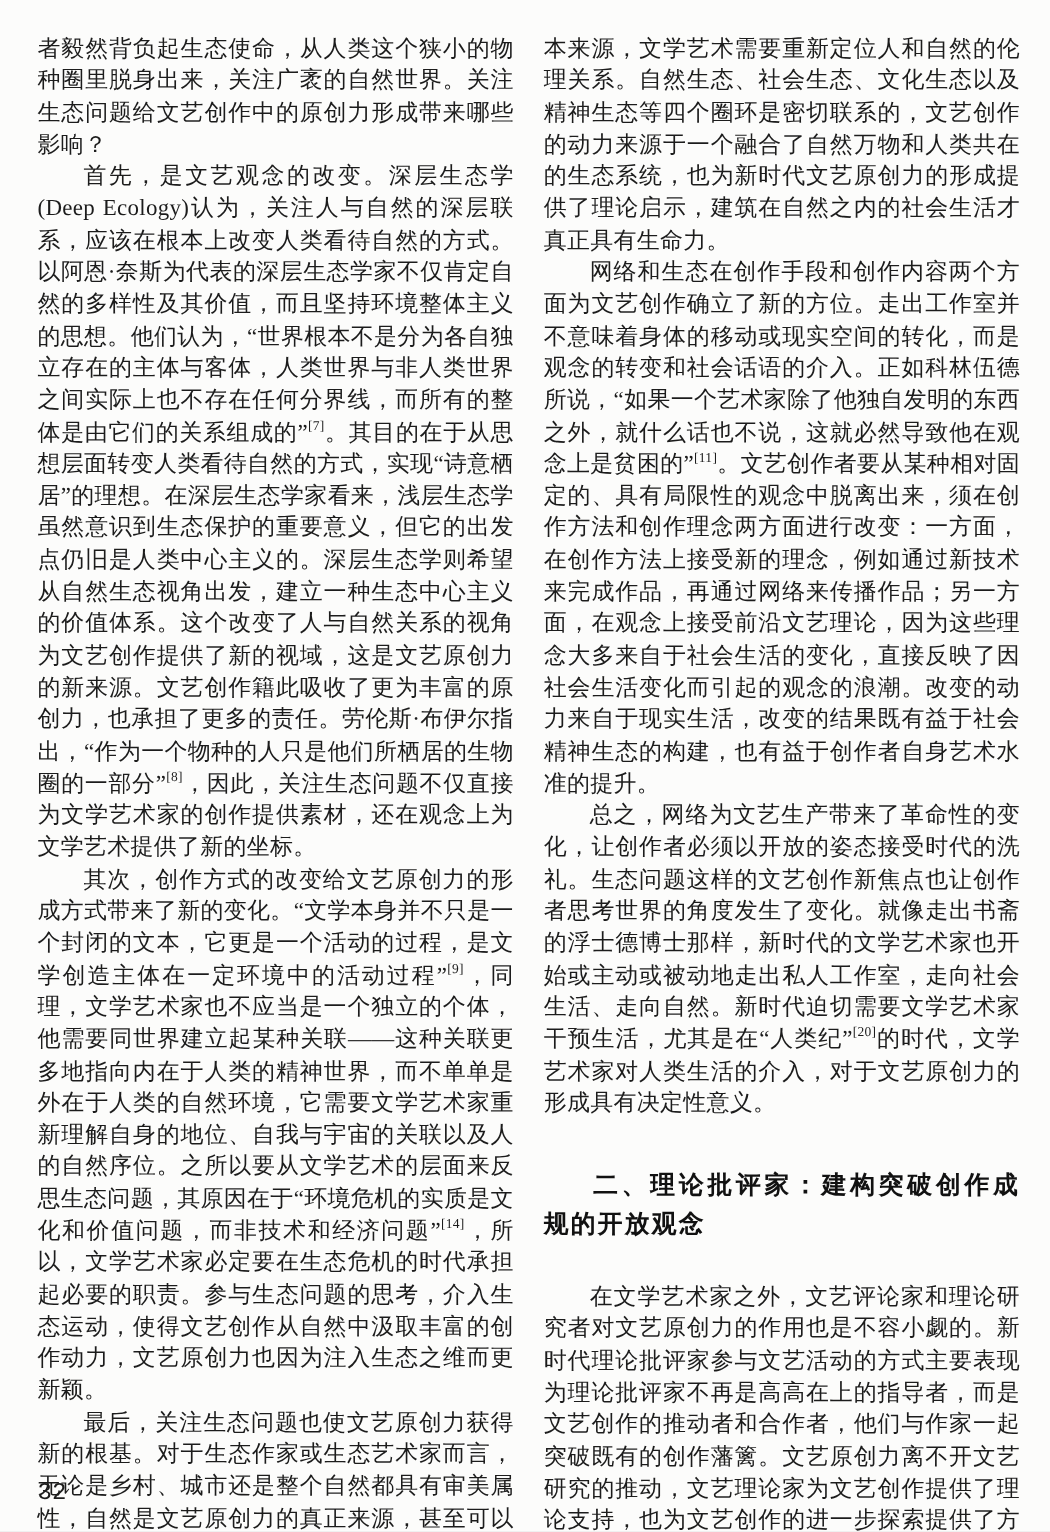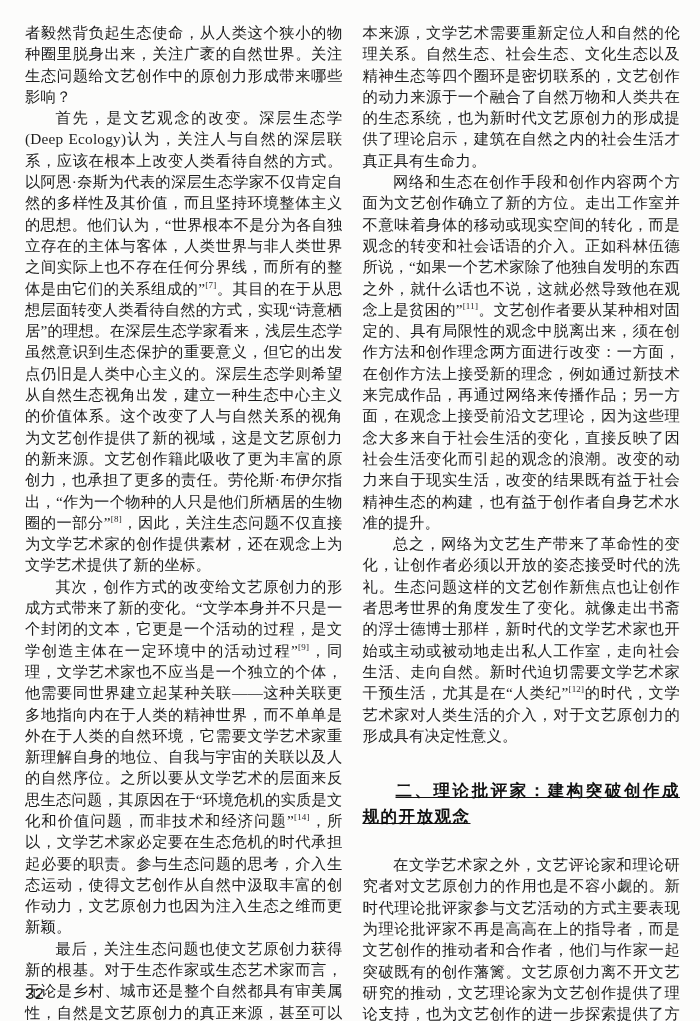--- a/index.html
+++ b/index.html
@@ -49,21 +49,20 @@
   .section-heading {
     font-family: "Liberation Sans", "DejaVu Sans", sans-serif;
     font-weight: bold;
     font-size: 16.5px;
     line-height: 26px;
     text-indent: 2em;
     text-align: justify;
     margin: 31px 0 25px 0;
     letter-spacing: 1.5px;
     color: #111;
-    text-decoration: underline;
   }
   .page-number {
     position: absolute;
     left: 25px;
     top: 986px;
     font-size: 16px;
     font-family: Liberation Mono, monospace;
     color: #1c1c1c;
   }
 </style>
@@ -76,21 +75,21 @@
     <div class="col">
       <p class="rich">者毅然背负起生态使命，从人类这个狭小的物种圈里脱身出来，关注广袤的自然世界。关注生态问题给文艺创作中的原创力形成带来哪些影响？</p>
       <p class="rich indent">首先，是文艺观念的改变。深层生态学(Deep Ecology)认为，关注人与自然的深层联系，应该在根本上改变人类看待自然的方式。以阿恩·奈斯为代表的深层生态学家不仅肯定自然的多样性及其价值，而且坚持环境整体主义的思想。他们认为，“世界根本不是分为各自独立存在的主体与客体，人类世界与非人类世界之间实际上也不存在任何分界线，而所有的整体是由它们的关系组成的”<sup>[7]</sup>。其目的在于从思想层面转变人类看待自然的方式，实现“诗意栖居”的理想。在深层生态学家看来，浅层生态学虽然意识到生态保护的重要意义，但它的出发点仍旧是人类中心主义的。深层生态学则希望从自然生态视角出发，建立一种生态中心主义的价值体系。这个改变了人与自然关系的视角为文艺创作提供了新的视域，这是文艺原创力的新来源。文艺创作籍此吸收了更为丰富的原创力，也承担了更多的责任。劳伦斯·布伊尔指出，“作为一个物种的人只是他们所栖居的生物圈的一部分”<sup>[8]</sup>，因此，关注生态问题不仅直接为文学艺术家的创作提供素材，还在观念上为文学艺术提供了新的坐标。</p>
       <p class="rich indent">其次，创作方式的改变给文艺原创力的形成方式带来了新的变化。“文学本身并不只是一个封闭的文本，它更是一个活动的过程，是文学创造主体在一定环境中的活动过程”<sup>[9]</sup>，同理，文学艺术家也不应当是一个独立的个体，他需要同世界建立起某种关联——这种关联更多地指向内在于人类的精神世界，而不单单是外在于人类的自然环境，它需要文学艺术家重新理解自身的地位、自我与宇宙的关联以及人的自然序位。之所以要从文学艺术的层面来反思生态问题，其原因在于“环境危机的实质是文化和价值问题，而非技术和经济问题”<sup>[14]</sup>，所以，文学艺术家必定要在生态危机的时代承担起必要的职责。参与生态问题的思考，介入生态运动，使得文艺创作从自然中汲取丰富的创作动力，文艺原创力也因为注入生态之维而更新颖。</p>
       <p class="rich indent">最后，关注生态问题也使文艺原创力获得新的根基。对于生态作家或生态艺术家而言，无论是乡村、城市还是整个自然都具有审美属性，自然是文艺原创力的真正来源，甚至可以说，人类所从事的文艺创作本身是自然美的一部分，因为人类也从属于自然。当文艺创作者将自己的创作引向伦理和道德的层面时，自然显而易见地成为文艺原创力的根</p>
     </div>
 
     <div class="col">
       <p class="rich">本来源，文学艺术需要重新定位人和自然的伦理关系。自然生态、社会生态、文化生态以及精神生态等四个圈环是密切联系的，文艺创作的动力来源于一个融合了自然万物和人类共在的生态系统，也为新时代文艺原创力的形成提供了理论启示，建筑在自然之内的社会生活才真正具有生命力。</p>
       <p class="rich indent">网络和生态在创作手段和创作内容两个方面为文艺创作确立了新的方位。走出工作室并不意味着身体的移动或现实空间的转化，而是观念的转变和社会话语的介入。正如科林伍德所说，“如果一个艺术家除了他独自发明的东西之外，就什么话也不说，这就必然导致他在观念上是贫困的”<sup>[11]</sup>。文艺创作者要从某种相对固定的、具有局限性的观念中脱离出来，须在创作方法和创作理念两方面进行改变：一方面，在创作方法上接受新的理念，例如通过新技术来完成作品，再通过网络来传播作品；另一方面，在观念上接受前沿文艺理论，因为这些理念大多来自于社会生活的变化，直接反映了因社会生活变化而引起的观念的浪潮。改变的动力来自于现实生活，改变的结果既有益于社会精神生态的构建，也有益于创作者自身艺术水准的提升。</p>
-      <p class="rich indent">总之，网络为文艺生产带来了革命性的变化，让创作者必须以开放的姿态接受时代的洗礼。生态问题这样的文艺创作新焦点也让创作者思考世界的角度发生了变化。就像走出书斋的浮士德博士那样，新时代的文学艺术家也开始或主动或被动地走出私人工作室，走向社会生活、走向自然。新时代迫切需要文学艺术家干预生活，尤其是在“人类纪”<sup>[12]</sup>的时代，文学艺术家对人类生活的介入，对于文艺原创力的形成具有决定性意义。</p>
+      <p class="rich indent">总之，网络为文艺生产带来了革命性的变化，让创作者必须以开放的姿态接受时代的洗礼。生态问题这样的文艺创作新焦点也让创作者思考世界的角度发生了变化。就像走出书斋的浮士德博士那样，新时代的文学艺术家也开始或主动或被动地走出私人工作室，走向社会生活、走向自然。新时代迫切需要文学艺术家干预生活，尤其是在“人类纪”<sup>[20]</sup>的时代，文学艺术家对人类生活的介入，对于文艺原创力的形成具有决定性意义。</p>
       <h3 class="section-heading">二、理论批评家：建构突破创作成规的开放观念</h3>
       <p class="rich indent">在文学艺术家之外，文艺评论家和理论研究者对文艺原创力的作用也是不容小觑的。新时代理论批评家参与文艺活动的方式主要表现为理论批评家不再是高高在上的指导者，而是文艺创作的推动者和合作者，他们与作家一起突破既有的创作藩篱。文艺原创力离不开文艺研究的推动，文艺理论家为文艺创作提供了理论支持，也为文艺创作的进一步探索提供了方向。与文艺创作者走出传统生产模式相呼应，文艺理论与批评领域中的文化研究理论为新的文艺生产模式提供了理论支持，也为新时代文艺原创力的形成提供了理论启示。</p>
     </div>
 
   </div>
 
   <div class="page-number">32</div>
 </div>
 
 </body></html>

